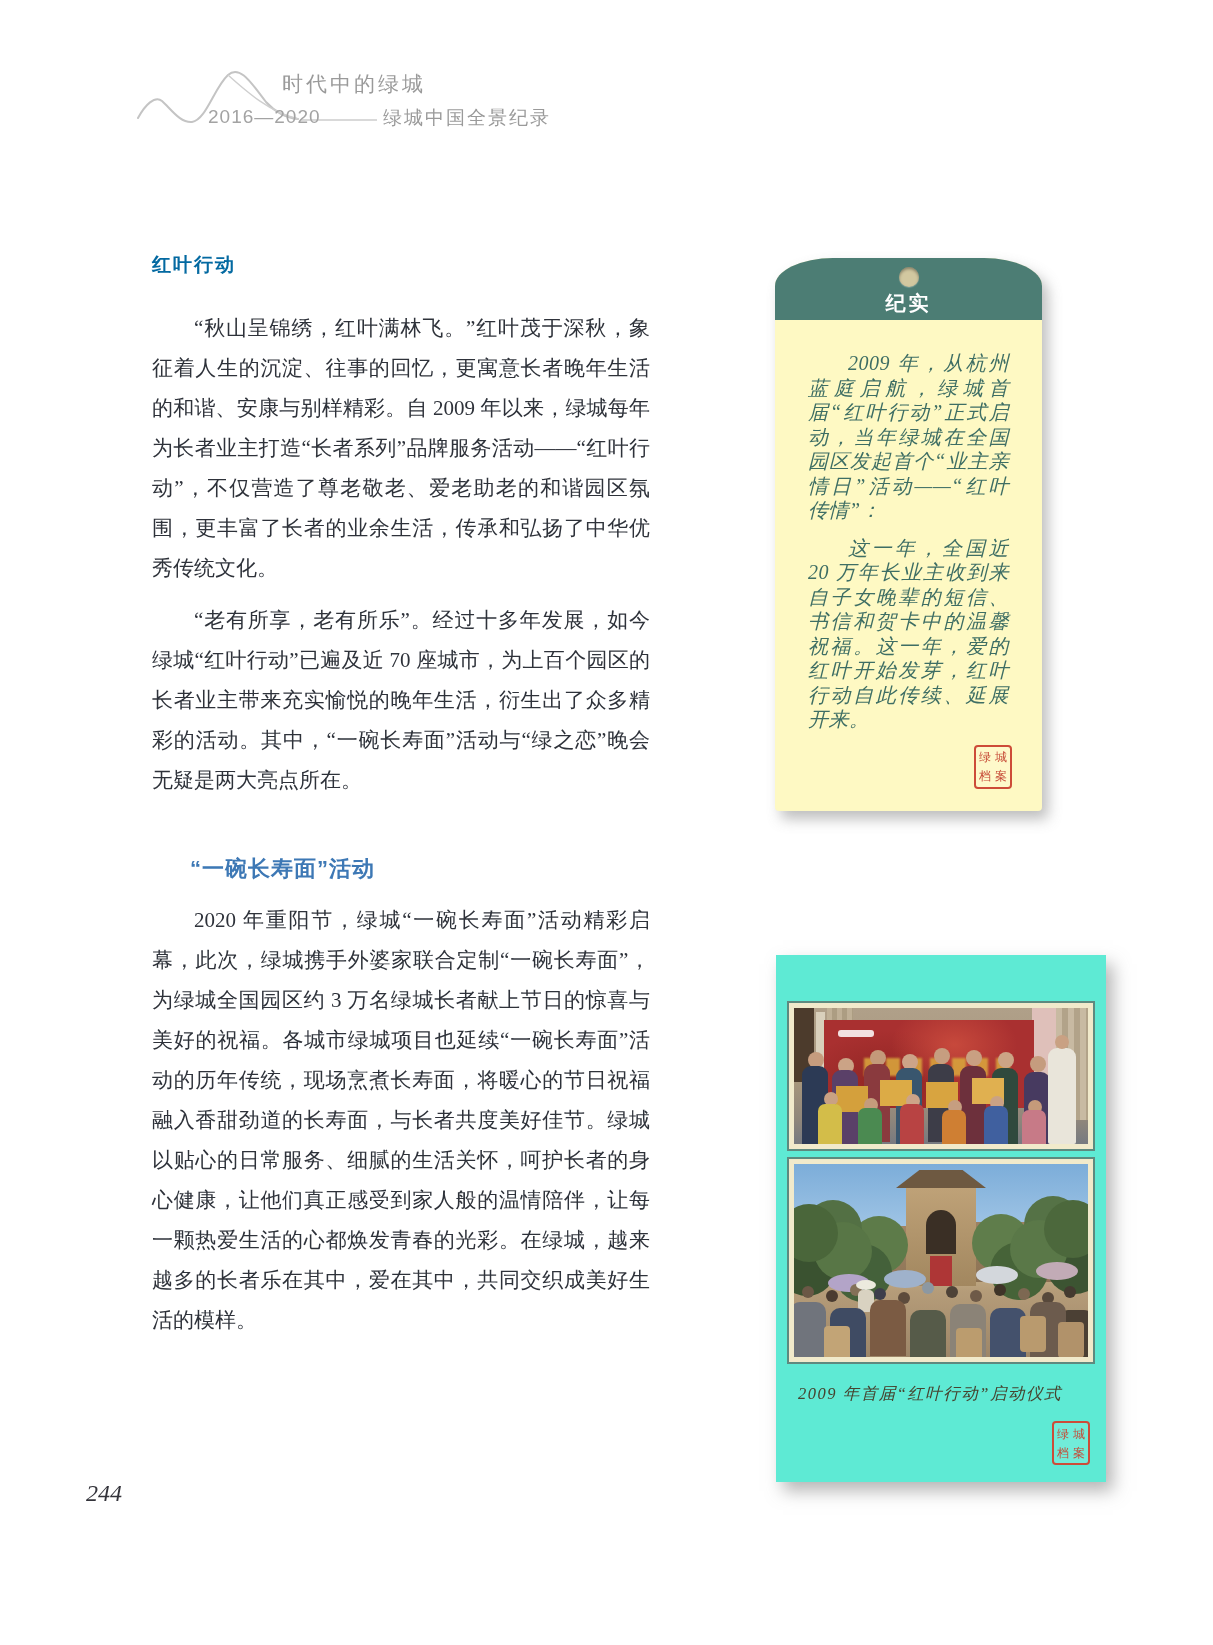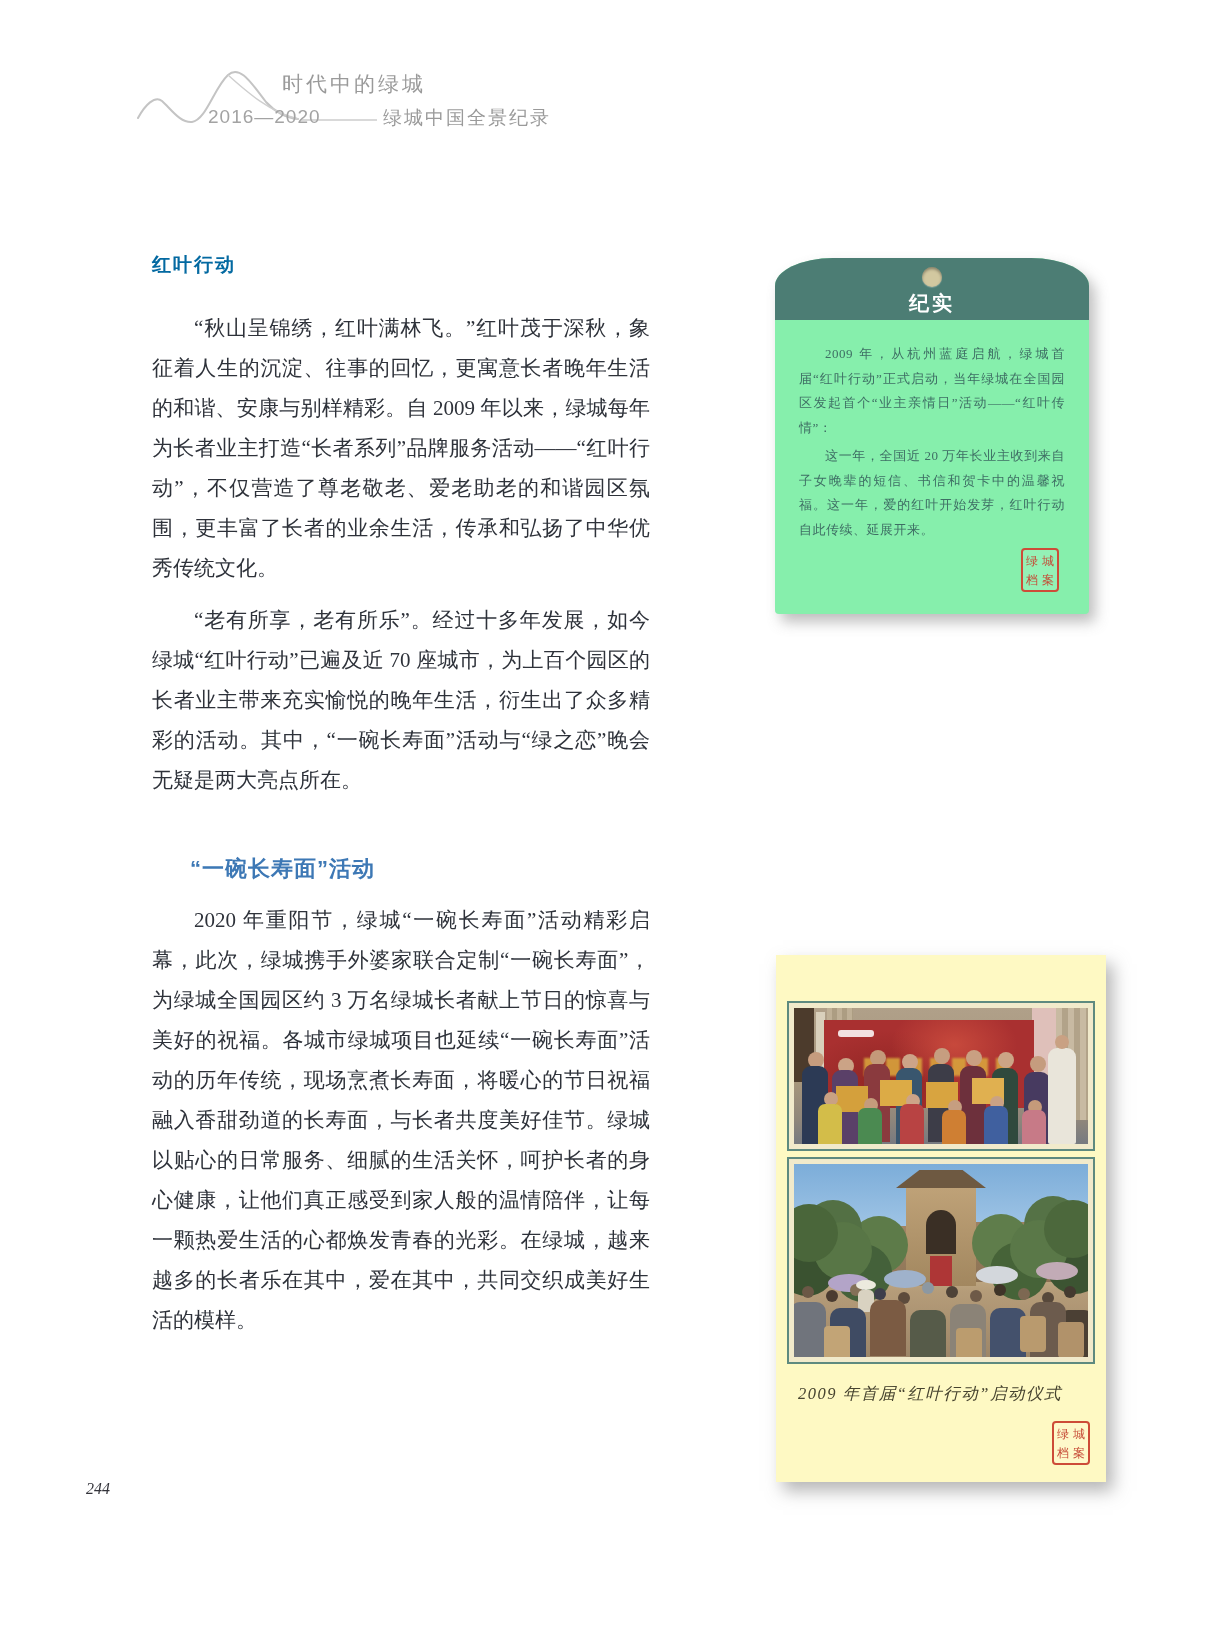--- a/index.html
+++ b/index.html
@@ -16,44 +16,44 @@
            font-size:19px;color:#9a9a9a;letter-spacing:2px;}
 
   
   #main-col{position:absolute;left:140px;top:252px;width:522px;}
   #main-col h1{margin:0 0 30px 12px;font-family:"Liberation Sans",sans-serif;font-size:19px;
                font-weight:bold;color:#0369a1;letter-spacing:2px;}
   #main-col p{margin:12px;text-indent:2em;font-size:21px;line-height:40px;color:#2e323a;
               text-align:justify;}
   #main-col .sec-title{margin:54px 0 16px 0;font-family:"Liberation Sans",sans-serif;
               font-size:22px;font-weight:600;color:#3d78b5;text-indent:50px;letter-spacing:1px;}
-  .page-num{position:absolute;left:86px;top:1480px;font-style:italic;font-size:16px;color:#33333a;}
-
-  
-  #record-card{position:absolute;left:775px;top:258px;width:314px;background:#86efac;
+  .page-num{position:absolute;left:86px;top:1480px;font-style:italic;font-size:24px;color:#33333a;}
+
+  
+  #record-card{position:absolute;left:775px;top:258px;width:267px;background:#fef9c3;
         border-radius:58px 58px 4px 4px / 28px 28px 4px 4px;overflow:hidden;
         box-shadow:6px 8px 14px rgba(110,110,110,.45);}
   #record-card .tab-head{position:relative;height:62px;background:#4c7d74;}
   #record-card .hole{position:absolute;left:50%;top:9px;width:20px;height:20px;margin-left:-10px;
         border-radius:50%;background:#d2c8a0;
         box-shadow:inset 0 2px 3px rgba(0,0,0,.35),0 1px 1px rgba(255,255,255,.25);}
   #record-card .tab-label{position:absolute;left:0;right:0;top:32px;text-align:center;color:#fff;
         font-family:"Liberation Sans",sans-serif;font-size:20px;font-weight:bold;letter-spacing:3px;}
   #record-card .card-body{padding:18px 20px 8px 20px;}
-  #record-card .card-body p{margin:4px;text-indent:2em;font-size:13px;
+  #record-card .card-body p{margin:13px;text-indent:2em;font-style:italic;font-size:20px;
         line-height:24.5px;color:#3e6e64;text-align:justify;letter-spacing:.5px;}
 
   
   .seal{display:grid;grid-template-columns:1fr 1fr;place-items:center;width:32px;height:38px;
         border:2px solid #cd4c38;border-radius:4px;color:#c64a36;font-size:12px;line-height:1;
         padding:1px;background:rgba(255,255,255,.12);}
   #record-card .seal{margin:6px 10px 14px auto;}
 
   
-  #photo-panel{position:absolute;left:776px;top:955px;width:330px;height:527px;background:#fef9c3;
+  #photo-panel{position:absolute;left:776px;top:955px;width:330px;height:527px;background:#5eead4;
         box-shadow:7px 9px 16px rgba(110,110,110,.5);}
   .frame{position:absolute;left:11px;width:308px;border:2px solid #5e8a7f;background:#f1eacb;
         padding:5px;box-sizing:border-box;}
   #frame1{top:46px;height:150px;}
   #frame2{top:202px;height:207px;}
   .photo{position:relative;width:100%;height:100%;overflow:hidden;}
   .panel-caption{position:absolute;left:22px;top:428px;width:292px;font-style:italic;
         font-size:16.5px;color:#46432f;letter-spacing:1.5px;}
   #photo-panel .seal{position:absolute;right:16px;top:466px;}
 

